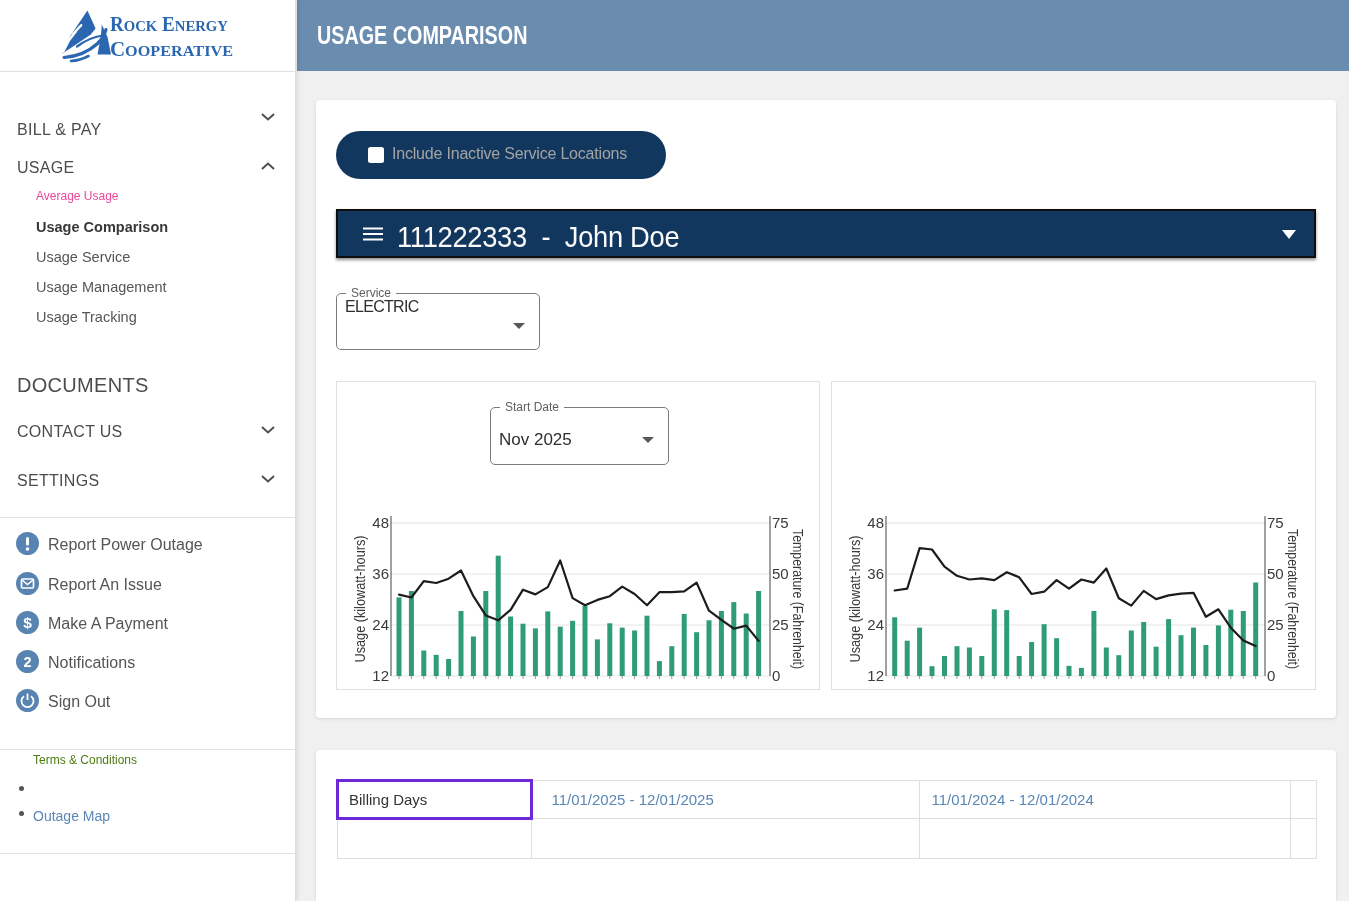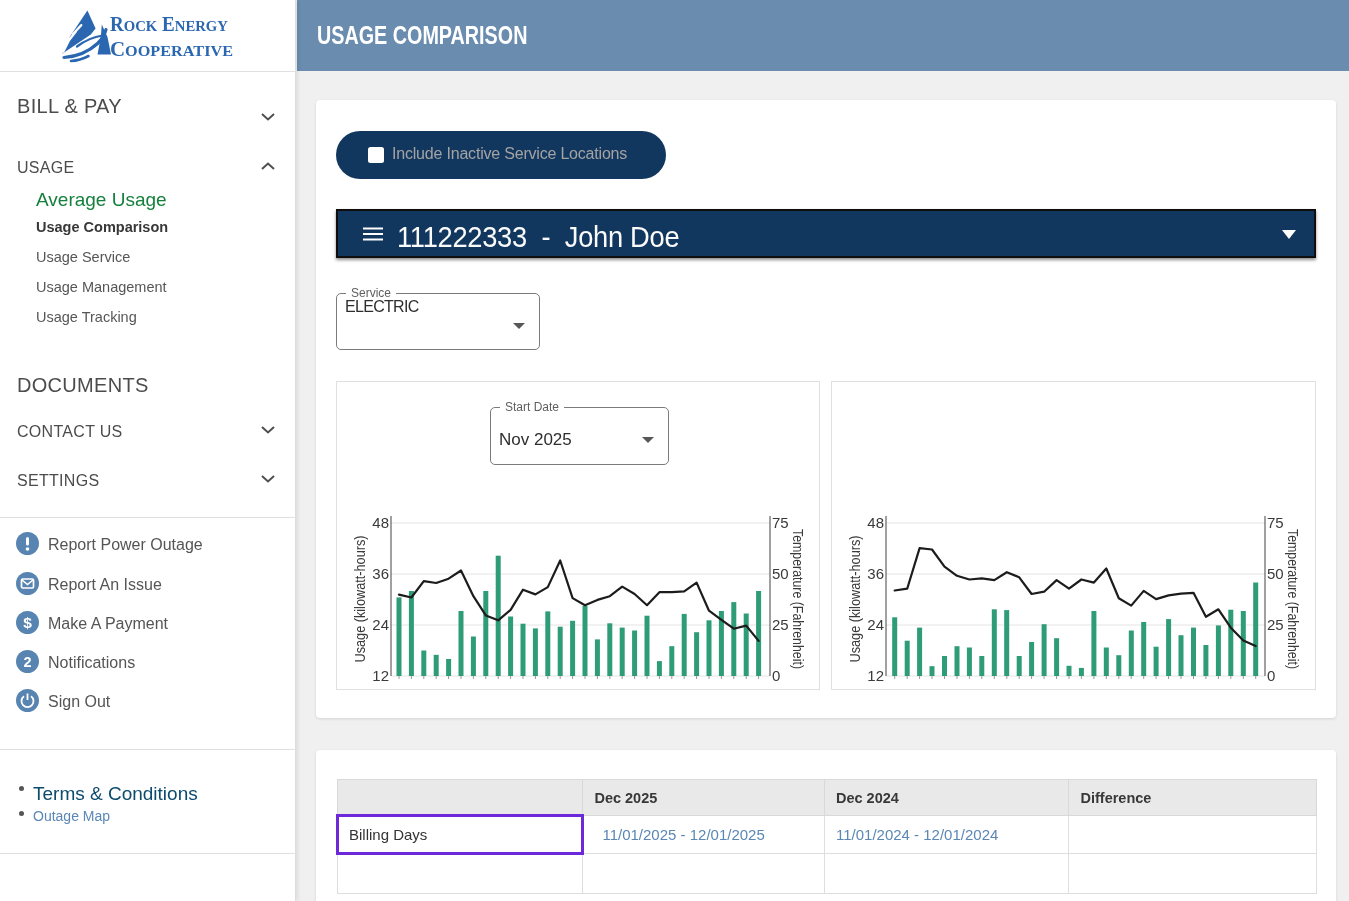--- a/index.html
+++ b/index.html
@@ -208,26 +208,20 @@
       <text x="435" y="299.0" font-size="15" fill="#3a3a3a" text-anchor="start" font-family="Liberation Sans, sans-serif">0</text>
       <text transform="translate(27.5,217) rotate(-90)" font-size="15" fill="#3a3a3a" text-anchor="middle" font-family="Liberation Sans, sans-serif" textLength="127" lengthAdjust="spacingAndGlyphs">Usage (kilowatt-hours)</text>
       <text transform="translate(456,217) rotate(90)" font-size="15" fill="#3a3a3a" text-anchor="middle" font-family="Liberation Sans, sans-serif" textLength="140" lengthAdjust="spacingAndGlyphs">Temperature (Fahrenheit)</text>
     </svg>
 </div>
 
 <div class="card" style="left:316px;top:750px;width:1020px;height:200px;border-radius:4px 4px 0 0"></div>
 <div class="abs" style="left:336px;top:779px;width:981px">
 <table style="width:981px;border-collapse:collapse;font-size:15px;color:#333">
 <tbody>
-        <tr style="background:#e9e9e9;height:36px">
-  <td style="border:1px solid #d9d9d9;width:246px;padding-left:10px"></td>
-  <td style="border:1px solid #d9d9d9;width:242px;padding-left:11px;font-weight:bold;font-size:14.5px;color:#383838">Dec 2025</td>
-  <td style="border:1px solid #d9d9d9;width:245px;padding-left:11px;font-weight:bold;font-size:14.5px;color:#383838">Dec 2024</td>
-  <td style="border:1px solid #d9d9d9;width:248px;padding-left:11px;font-weight:bold;font-size:14.5px;color:#383838">Difference</td>
-</tr>
 <tr style="height:38px">
   <td style="border:3px solid #6d28d9;padding-left:10px">Billing Days</td>
   <td style="border:1px solid #dedede;padding-left:18px;color:#5b87b5">11/01/2025 - 12/01/2025</td>
   <td style="border:1px solid #dedede;padding-left:11px;color:#5b87b5">11/01/2024 - 12/01/2024</td>
   <td style="border:1px solid #dedede;padding-left:11px"></td>
 </tr>
 <tr style="height:40px">
   <td style="border:1px solid #dedede;padding-left:10px"></td>
   <td style="border:1px solid #dedede;padding-left:11px"></td>
   <td style="border:1px solid #dedede;padding-left:11px"></td>
@@ -249,29 +243,29 @@
 <g fill="none" stroke="#2a67b0" stroke-linecap="round">
 <path d="M7 52.5 Q27 51 40.5 38.5 Q47.5 31.5 49 24.5" stroke-width="3.2"></path>
 <path d="M49 24.5 Q46.5 34.5 37.5 41.5" stroke-width="2.2"></path>
 <path d="M14 56 Q23 55.5 31.5 51" stroke-width="2.6"></path>
 <path d="M20 41.5 Q32 32.5 45.5 30.5" stroke-width="2.2"></path>
 </g>
 <text x="53" y="25.8" font-family="Liberation Serif, serif" font-weight="bold" font-size="20" fill="#2a67b0" textLength="118" lengthAdjust="spacingAndGlyphs">R<tspan font-size="15.5">OCK</tspan> E<tspan font-size="15.5">NERGY</tspan></text>
 <text x="53" y="51.4" font-family="Liberation Serif, serif" font-weight="bold" font-size="20" fill="#2a67b0" textLength="123" lengthAdjust="spacingAndGlyphs">C<tspan font-size="15.5">OOPERATIVE</tspan></text>
 </svg>
 <div class="hr" style="top:71px"></div>
-<div style="position:absolute;left:17px;top:95px;font-size:20px;font-weight:500;color:#4c4c4c;letter-spacing:0.3px;">BILL &amp; PAY</div>
+<div style="position:absolute;left:17px;top:121px;font-size:16px;font-weight:500;color:#4c4c4c;letter-spacing:0.3px;">BILL &amp; PAY</div>
     <svg width="16" height="10" viewBox="0 0 16 10" style="position:absolute;left:260px;top:112px">
       <path d="M2 2 L8 7.5 L14 2" fill="none" stroke="#4f4f4f" stroke-width="2"></path>
     </svg>
 <div style="position:absolute;left:17px;top:158.5px;font-size:16px;font-weight:500;color:#4c4c4c;letter-spacing:0.3px;">USAGE</div>
     <svg width="16" height="10" viewBox="0 0 16 10" style="position:absolute;left:260px;top:161px">
       <path d="M2 8 L8 2.5 L14 8" fill="none" stroke="#4f4f4f" stroke-width="2"></path>
     </svg>
-<div style="position:absolute;left:36px;top:188.5px;font-size:19px;color:#15803d;">Average Usage</div>
+<div style="position:absolute;left:36px;top:188.5px;font-size:12px;color:#ec4899;">Average Usage</div>
 <div style="position:absolute;left:36px;top:218.5px;font-size:14.5px;color:#383838;font-weight:bold;">Usage Comparison</div>
 <div style="position:absolute;left:36px;top:248.5px;font-size:14.5px;color:#565656;">Usage Service</div>
 <div style="position:absolute;left:36px;top:278.5px;font-size:14.5px;color:#565656;">Usage Management</div>
 <div style="position:absolute;left:36px;top:308.5px;font-size:14.5px;color:#565656;">Usage Tracking</div>
 <div style="position:absolute;left:17px;top:373.5px;font-size:20px;font-weight:500;color:#4c4c4c;letter-spacing:0.3px;">DOCUMENTS</div>
 <div style="position:absolute;left:17px;top:422.5px;font-size:16px;font-weight:500;color:#4c4c4c;letter-spacing:0.3px;">CONTACT US</div>
     <svg width="16" height="10" viewBox="0 0 16 10" style="position:absolute;left:260px;top:425px">
       <path d="M2 2 L8 7.5 L14 2" fill="none" stroke="#4f4f4f" stroke-width="2"></path>
     </svg>
 <div style="position:absolute;left:17px;top:471.5px;font-size:16px;font-weight:500;color:#4c4c4c;letter-spacing:0.3px;">SETTINGS</div>
@@ -297,16 +291,16 @@
         <text x="11.5" y="16.5" font-size="14.5" font-weight="bold" fill="#fff" text-anchor="middle" font-family="Liberation Sans, sans-serif">2</text>
       </svg></div>
     <div style="position:absolute;left:48px;top:654px;font-size:16px;color:#555">Notifications</div>
 <div style="position:absolute;left:16px;top:689px;width:23px;height:23px;border-radius:50%;background:#5884b1"><svg width="23" height="23" viewBox="0 0 23 23">
         <path d="M8 7.2 A6 6 0 1 0 15 7.2" fill="none" stroke="#fff" stroke-width="1.8"></path>
         <line x1="11.5" y1="4.5" x2="11.5" y2="11" stroke="#fff" stroke-width="1.8"></line>
       </svg></div>
     <div style="position:absolute;left:48px;top:693px;font-size:16px;color:#555">Sign Out</div>
 <div class="hr" style="top:749px"></div>
 <div class="abs" style="left:19px;top:786px;width:5px;height:5px;border-radius:50%;background:#555"></div>
-<div class="abs" style="left:33px;top:783px;font-size:19px;color:#0c4a6e">Terms &amp; Conditions</div>
+<div class="abs" style="left:33px;top:753px;font-size:12px;color:#4d7c0f">Terms &amp; Conditions</div>
 <div class="abs" style="left:19px;top:811px;width:5px;height:5px;border-radius:50%;background:#555"></div>
 <div class="abs" style="left:33px;top:808px;font-size:14px;color:#5b87b5">Outage Map</div>
 <div class="hr" style="top:853px"></div>
 </div>
 </body></html>

